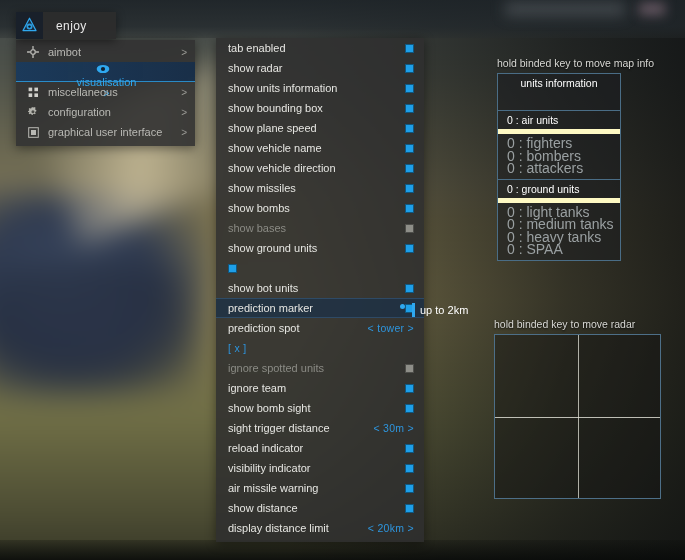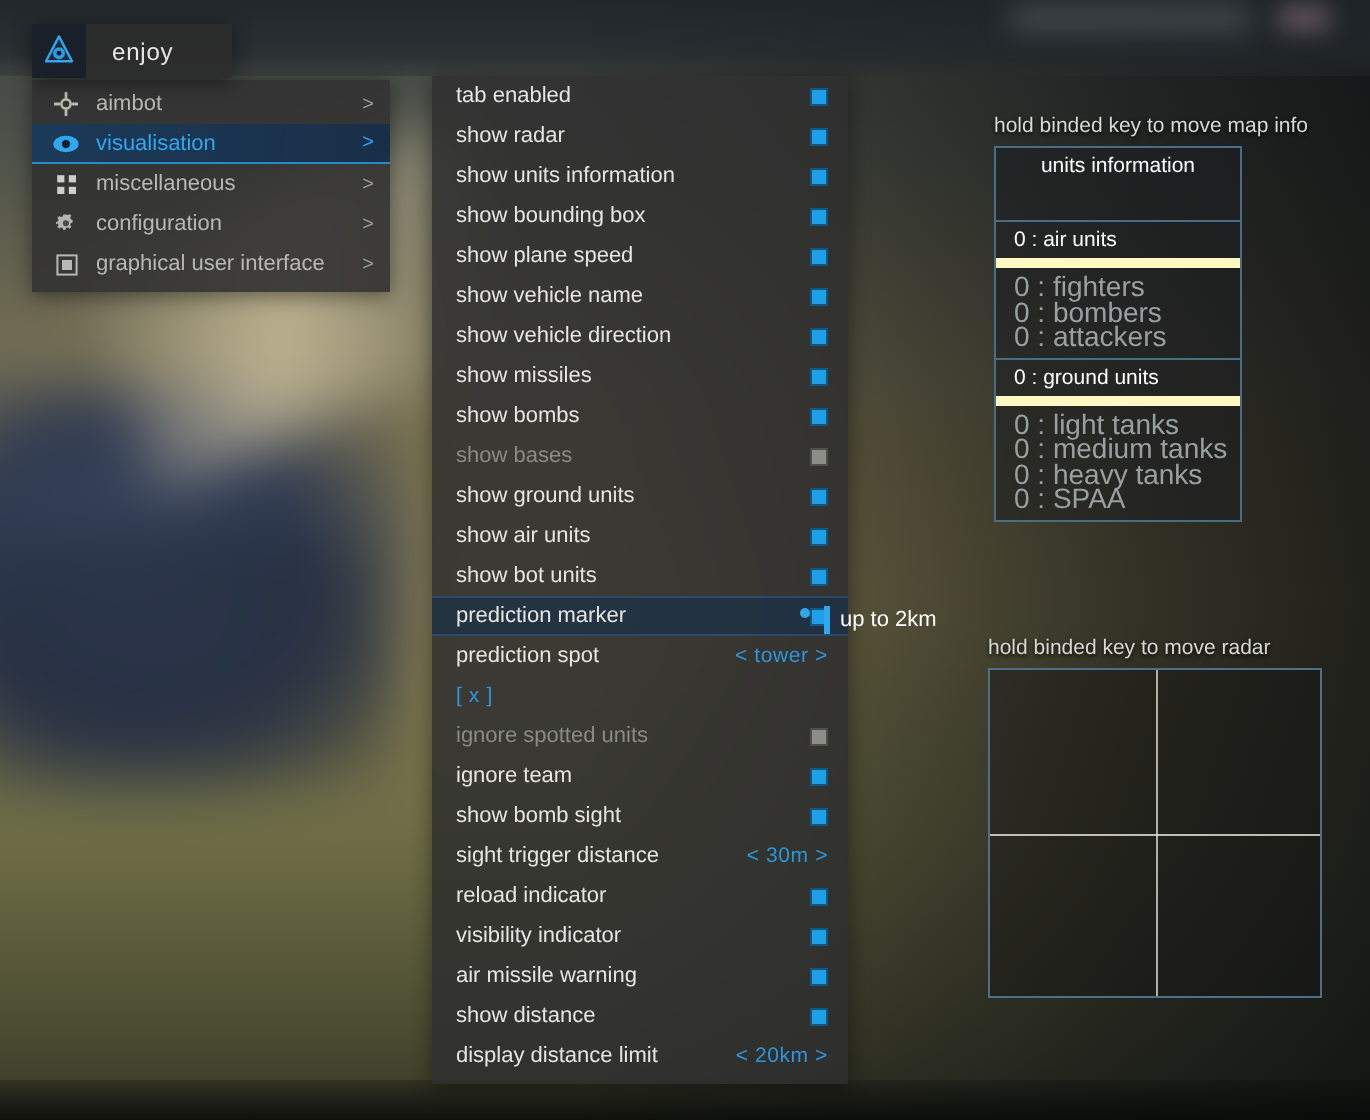--- a/index.html
+++ b/index.html
@@ -88,20 +88,21 @@
   }
   .side-item {
     height:20px; display:flex; align-items:center;
     padding:0 8px 0 10px; position:relative;
     color:#b9b9b4; font-size:11px;
   }
   .side-item.active {
     background: linear-gradient(90deg, rgba(26,58,92,0.95), rgba(22,46,74,0.9));
     color:#2fa8ef;
     border-bottom:1px solid rgba(47,168,239,0.75);
+    flex-direction:column;
   }
   .side-item .sicon {
     width:14px; height:14px; flex:0 0 14px; margin-right:8px;
     display:flex; align-items:center; justify-content:center;
   }
   .side-item .slabel { flex:1 1 auto; white-space:nowrap; }
   .side-item .schev { font-size:10px; color:#9a9a95; }
   .side-item.active .schev { color:#2fa8ef; }
 
   
@@ -325,21 +326,20 @@
     </div>
     <div class="opt-row dim">
       <span class="opt-label">show bases</span>
       <span class="chk off"></span>
     </div>
     <div class="opt-row">
       <span class="opt-label">show ground units</span>
       <span class="chk"></span>
     </div>
     <div class="opt-row">
-      <span class="opt-label">show air units</span>
       <span class="chk"></span>
     </div>
     <div class="opt-row">
       <span class="opt-label">show bot units</span>
       <span class="chk"></span>
     </div>
     <div class="opt-row hl">
       <span class="opt-label">prediction marker</span>
       <span class="opt-dot"></span>
       <span class="chk"></span>

